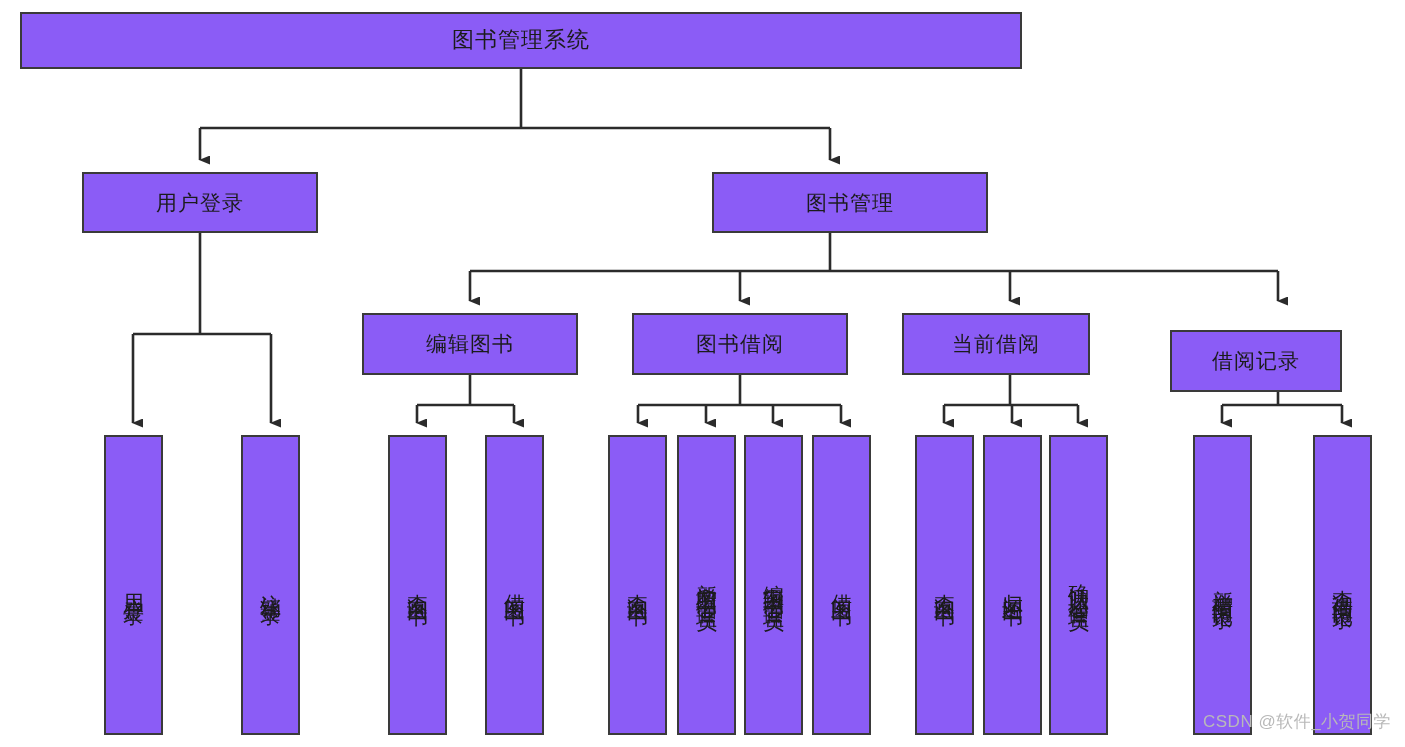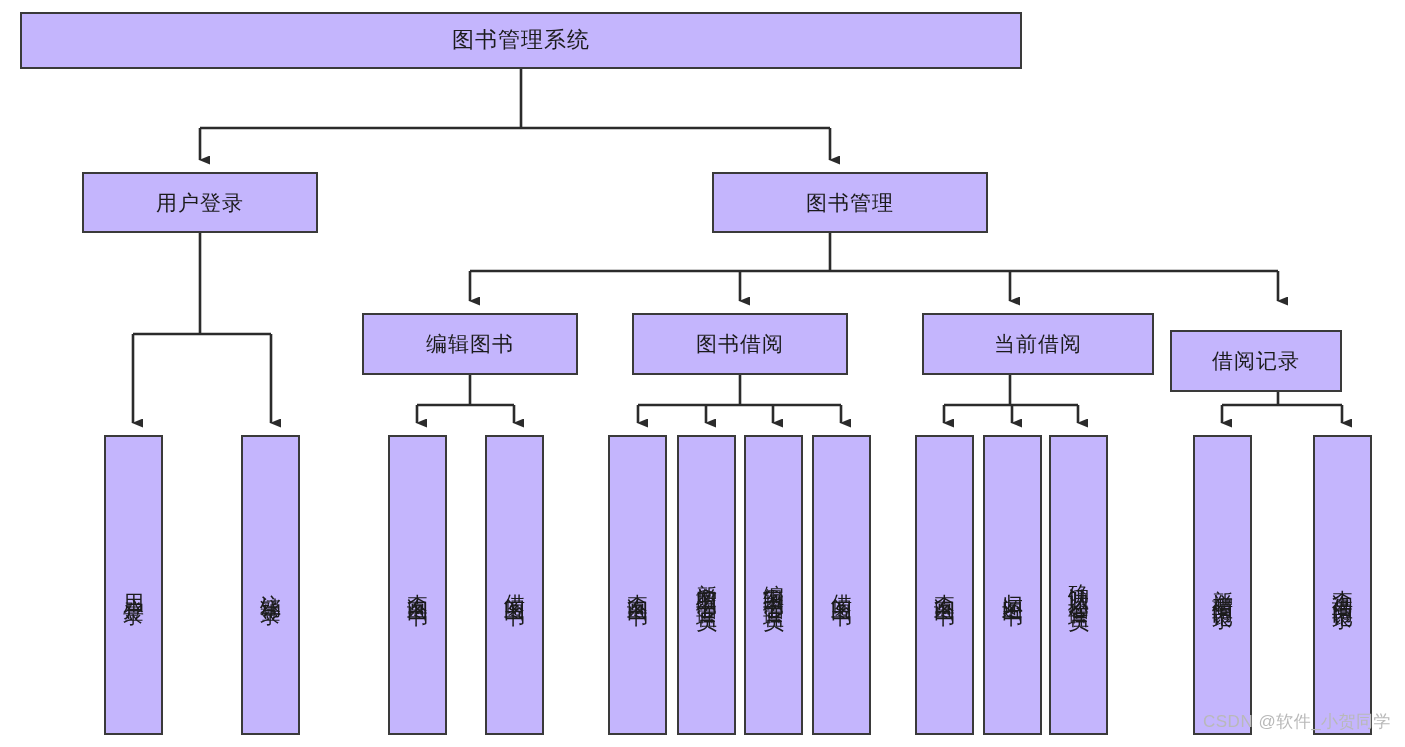--- a/index.html
+++ b/index.html
@@ -1,19 +1,19 @@
 <!DOCTYPE html>
 <html><head>
 <meta charset="utf-8">
 <style>
   html,body{margin:0;padding:0;background:#ffffff;}
   body{width:1405px;height:747px;overflow:hidden;font-family:"Liberation Sans","DejaVu Sans",sans-serif;}
   #diagram-root{position:relative;width:1405px;height:747px;background:#fff;}
   svg.edges{position:absolute;left:0;top:0;width:1405px;height:747px;pointer-events:none;}
-  .node{position:absolute;box-sizing:border-box;background:#c4b5fd;border:2.5px solid #3a3a3a;
+  .node{position:absolute;box-sizing:border-box;background:#8b5cf6;border:2.5px solid #3a3a3a;
         display:flex;align-items:center;justify-content:center;color:#1b1b1b;}
   .node.h{font-size:21px;letter-spacing:1px;line-height:1.1;}
   .node.v{writing-mode:vertical-rl;text-orientation:upright;font-size:21px;letter-spacing:4px;
           line-height:1.15;padding:6px 0;align-items:center;justify-content:center;}
   .node.root{font-size:22px;}
   #watermark{position:absolute;color:#b9b9b9;font-size:17px;letter-spacing:.5px;white-space:nowrap;}
 </style>
 </head>
 <body>
 
@@ -72,21 +72,21 @@
   <div class="node h root" style="left:20px;top:12px;width:1002px;height:57px;">图书管理系统</div>
 
   <div class="node h" style="left:82px;top:172px;width:236px;height:61px;">用户登录</div>
 
   <div class="node h" style="left:712px;top:172px;width:276px;height:61px;">图书管理</div>
 
   <div class="node h" style="left:362px;top:313px;width:216px;height:62px;">编辑图书</div>
 
   <div class="node h" style="left:632px;top:313px;width:216px;height:62px;">图书借阅</div>
 
-  <div class="node h" style="left:902px;top:313px;width:232px;height:62px;margin-left:20px;">当前借阅</div>
+  <div class="node h" style="left:902px;top:313px;width:188px;height:62px;">当前借阅</div>
 
   <div class="node h" style="left:1170px;top:330px;width:172px;height:62px;">借阅记录</div>
 
   <div class="node v" style="left:104px;top:435px;width:59px;height:300px;">用户登录</div>
 
   <div class="node v" style="left:241px;top:435px;width:59px;height:300px;">注销登录</div>
 
   <div class="node v" style="left:388px;top:435px;width:59px;height:300px;">查询图书</div>
 
   <div class="node v" style="left:485px;top:435px;width:59px;height:300px;">借阅图书</div>

